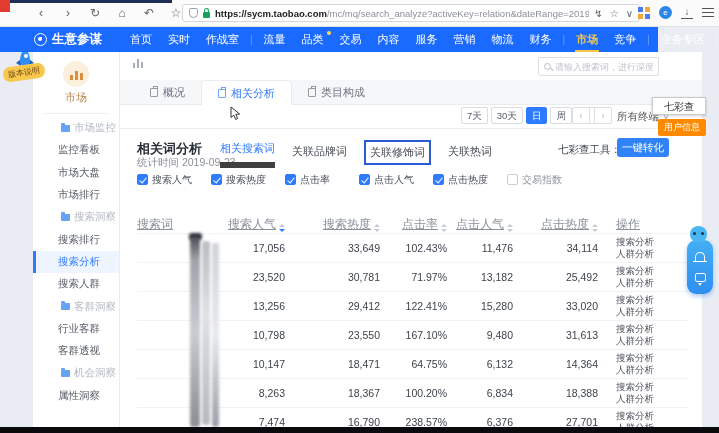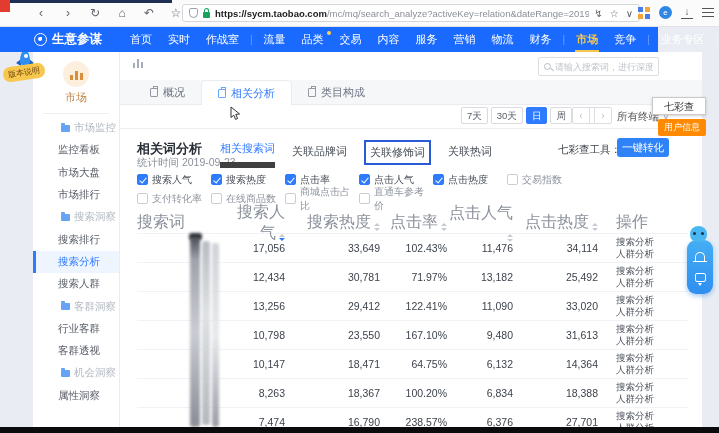--- a/index.html
+++ b/index.html
@@ -108,21 +108,21 @@
 
   .metrics { position:absolute; left:17px; top:118px; }
   .m-row { display:flex; height:19px; align-items:center; }
   .m-item { width:74px; display:flex; align-items:center; gap:4px; font-size:10px; cursor:pointer; }
   .m-item .lbl-on { color:#454b54; } .m-item .lbl-off { color:#8f959e; }
   .cb { width:11px; height:11px; border:1px solid #c9cdd4; border-radius:2px; background:#fff; flex:none; position:relative; }
   .cb.on { background:#2f7bff; border-color:#2f7bff; }
   .cb.on::after { content:""; position:absolute; left:3px; top:1px; width:3px; height:6px; border:solid #fff; border-width:0 1.5px 1.5px 0; transform:rotate(40deg); }
 
   .table { position:absolute; left:17px; top:160px; width:551px; }
-  .t-head { display:flex; height:21px; align-items:center; font-size:16px; color:#8b919b; }
+  .t-head { display:flex; height:21px; align-items:flex-end; font-size:12px; color:#8b919b;text-decoration:underline; }
   .t-row { display:flex; height:29px; align-items:center; border-top:1px solid #f1f2f5; font-size:10.5px; color:#3d434c; }
   .c0 { width:85px; text-align:left; }
   .c1 { width:63px; text-align:right; }
   .c2 { width:95px; text-align:right; }
   .c3 { width:67px; text-align:right; }
   .c4 { width:66px; text-align:right; }
   .c5 { width:85px; text-align:right; }
   .c6 { width:90px; padding-left:18px; text-align:left; }
   .caret { display:inline-flex; flex-direction:column; gap:1.5px; margin-left:3px; vertical-align:1px; }
   .caret i { width:0; height:0; border-left:3px solid transparent; border-right:3px solid transparent; display:block; }
@@ -370,38 +370,20 @@
           </label>
           <label class="m-item">
             <span class="cb on"></span>
             <span class="lbl-on">点击热度</span>
           </label>
           <label class="m-item">
             <span class="cb"></span>
             <span class="lbl-off">交易指数</span>
           </label>
         </div>
-      <div class="m-row">
-          <label class="m-item">
-            <span class="cb"></span>
-            <span class="lbl-off">支付转化率</span>
-          </label>
-          <label class="m-item">
-            <span class="cb"></span>
-            <span class="lbl-off">在线商品数</span>
-          </label>
-          <label class="m-item">
-            <span class="cb"></span>
-            <span class="lbl-off">商城点击占比</span>
-          </label>
-          <label class="m-item">
-            <span class="cb"></span>
-            <span class="lbl-off">直通车参考价</span>
-          </label>
-        </div>
     </div>
 
     <div class="table">
       <div class="t-head">
           <div class="c0"><span>搜索词</span></div>
           <div class="c1"><span>搜索人气</span><span class="caret">
               <i class="up"></i>
               <i class="down on"></i>
             </span></div>
           <div class="c2"><span>搜索热度</span><span class="caret">
@@ -430,36 +412,36 @@
             <div class="c3">102.43%</div>
             <div class="c4">11,476</div>
             <div class="c5">34,114</div>
             <div class="c6">
               <span class="action">搜索分析</span>
               <span class="action">人群分析</span>
             </div>
           </div>
           <div class="t-row">
             <div class="c0"></div>
-            <div class="c1">12,434</div>
+            <div class="c1">23,520</div>
             <div class="c2">30,781</div>
             <div class="c3">71.97%</div>
             <div class="c4">13,182</div>
             <div class="c5">25,492</div>
             <div class="c6">
               <span class="action">搜索分析</span>
               <span class="action">人群分析</span>
             </div>
           </div>
           <div class="t-row">
             <div class="c0"></div>
             <div class="c1">13,256</div>
             <div class="c2">29,412</div>
             <div class="c3">122.41%</div>
-            <div class="c4">11,090</div>
+            <div class="c4">15,280</div>
             <div class="c5">33,020</div>
             <div class="c6">
               <span class="action">搜索分析</span>
               <span class="action">人群分析</span>
             </div>
           </div>
           <div class="t-row">
             <div class="c0"></div>
             <div class="c1">10,798</div>
             <div class="c2">23,550</div>

